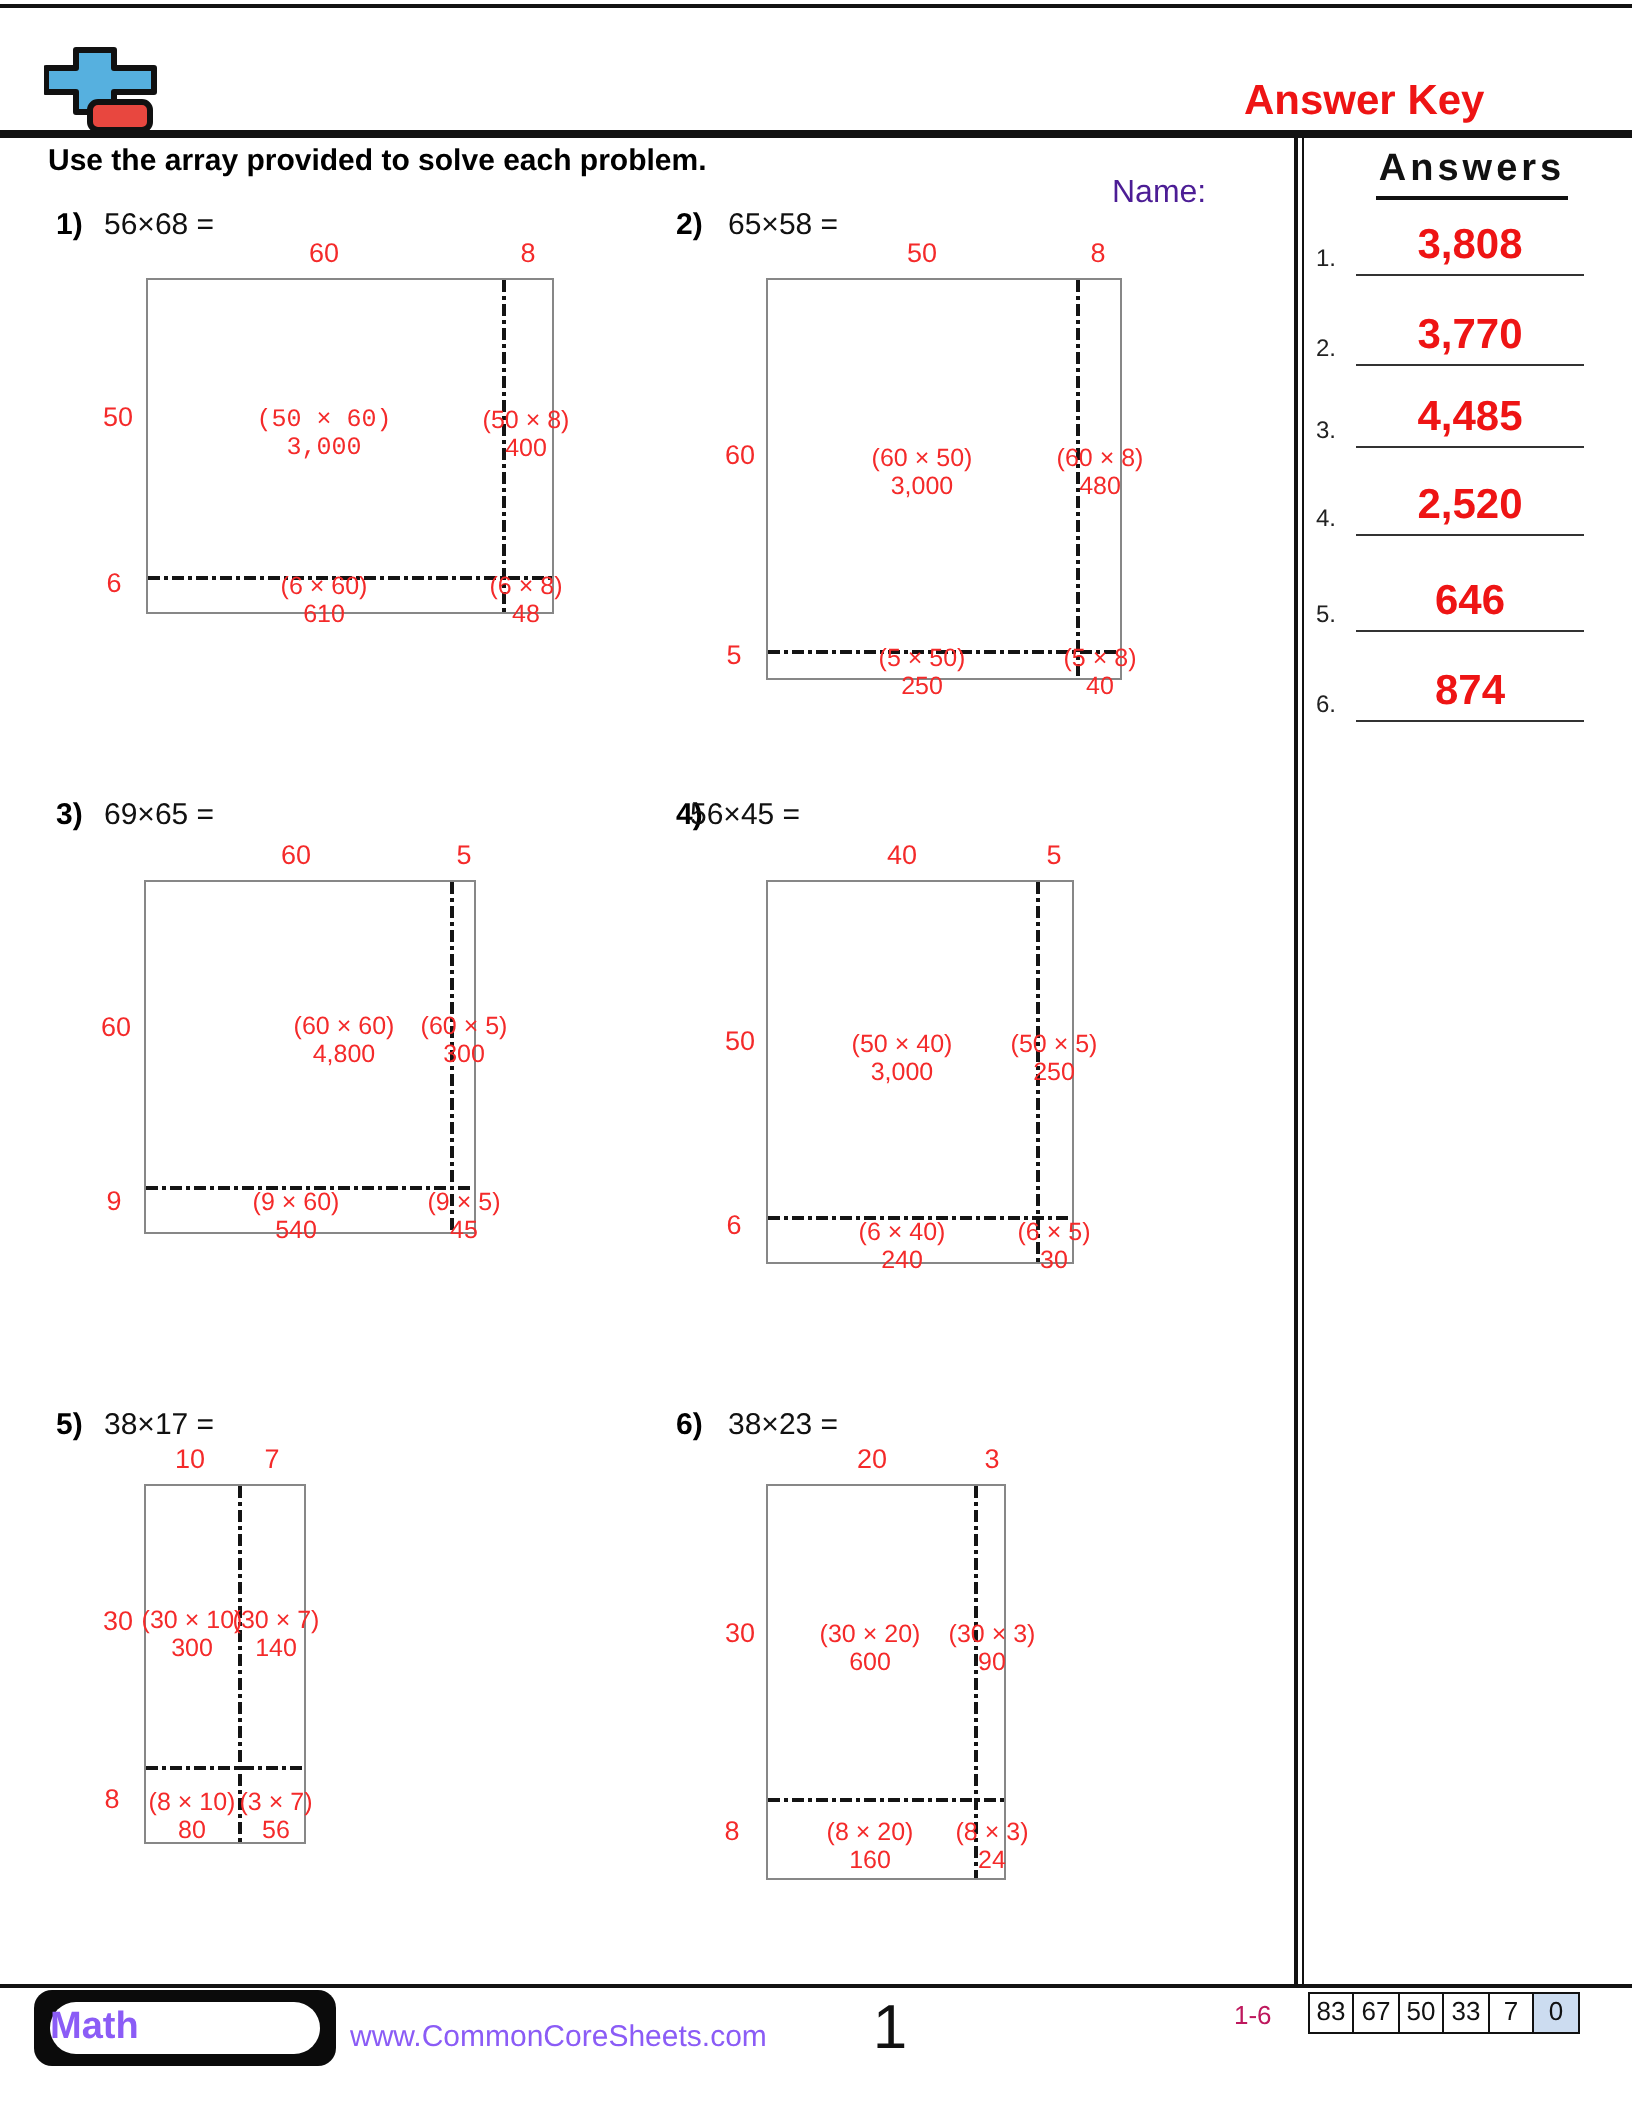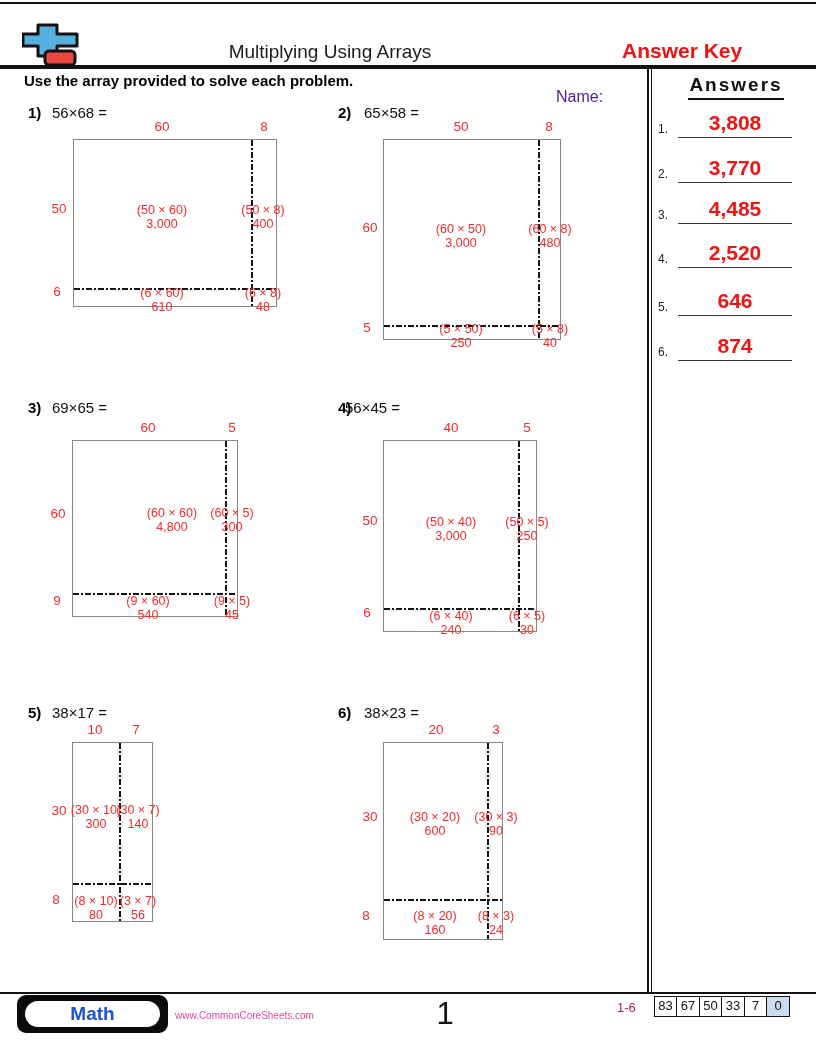--- a/index.html
+++ b/index.html
@@ -25,43 +25,42 @@
   .arr-box{position:absolute;border:1.5px solid #878787;box-sizing:border-box;}
   .vdash{position:absolute;top:0;bottom:0;width:2px;
          background:repeating-linear-gradient(180deg,#141414 0 6px,transparent 6px 8px,#141414 8px 10px,transparent 10px 12px);}
   .hdash{position:absolute;left:0;right:0;height:2px;
          background:repeating-linear-gradient(90deg,#141414 0 6px,transparent 6px 8px,#141414 8px 10px,transparent 10px 12px);}
   .rl{position:absolute;transform:translateX(-50%);color:#f42a2a;font-size:13.5px;white-space:nowrap;}
   .cell{position:absolute;transform:translateX(-50%);text-align:center;color:#f42a2a;
         font-size:12.5px;line-height:13.5px;white-space:nowrap;}
   
   .badge-outer{position:absolute;background:#0b0b0b;border-radius:9px;}
-  .badge-inner{position:absolute;background:#fff;border-radius:13px;text-align:center;
-               font-size:19px;font-weight:bold;color:#1d4ed8;line-height:26px;}
-  .site{font-size:10px;color:#ec4899;}
+  .badge-inner{position:absolute;background:#fff;border-radius:13px;
+               font-size:19px;font-weight:bold;color:#8b5cf6;line-height:26px;}
+  .site{font-size:15px;color:#8b5cf6;}
   .pageno{font-size:31px;color:#111;text-align:center;}
   .range{font-size:13px;color:#be185d;}
   .scorebox{box-sizing:border-box;width:24px;height:21px;border:1.5px solid #111;
             font-size:13px;line-height:18px;text-align:center;color:#111;background:#fff;margin-left:-1.5px;}
   .scorebox.last{background:#ccdcf0;}
   .scores{position:absolute;display:flex;}
 </style>
 </head>
 <body>
 
 <div id="page">
 
   <div class="hr" style="left:0;top:2px;width:816px;height:2px;"></div>
 
   <svg class="abs" style="left:22px;top:23px;" width="58" height="46" viewBox="0 0 58 46">
     <path d="M16,2 h19 v9 h20 v12 h-20 v10 h-19 v-10 h-15 v-12 h15 z" fill="#56b0df" stroke="#111" stroke-width="3" stroke-linejoin="round"></path>
     <rect x="23" y="28" width="30" height="14" rx="4" fill="#e8473f" stroke="#111" stroke-width="3"></rect>
   </svg>
 
-  <div class="abs title" style="left:180px;top:41px;width:300px;">Multiplying Using Arrays</div>
   <div class="abs name-label" style="left:556px;top:44px;">Name:</div>
   <div class="abs answer-key" style="left:622px;top:39px;">Answer Key</div>
   <div class="hr" style="left:0;top:65px;width:816px;height:3.5px;"></div>
   <div class="abs instruction" style="left:24px;top:72px;">Use the array provided to solve each problem.</div>
 
   <div class="ans-sep" style="left:647px;top:69px;height:923px;"></div>
   <div class="abs ans-title" style="left:688px;top:74px;width:96px;">Answers</div>
 
   <div class="abs ans-num" style="left:658px;top:122px;">1.</div>
   <div class="abs ans-val" style="left:678px;top:111px;width:114px;">3,808</div>
@@ -90,21 +89,21 @@
   <div class="abs pnum" style="left:28px;top:104px;">1)</div>
   <div class="abs pexpr" style="left:52px;top:104px;">56×68 =</div>
   <div class="arr-box" style="left:73px;top:139px;width:204px;height:168px;">
     <div class="vdash" style="left:177px;"></div>
     <div class="hdash" style="top:148px;"></div>
   </div>
   <div class="rl" style="left:162px;top:119px;">60</div>
   <div class="rl" style="left:264px;top:119px;">8</div>
   <div class="rl" style="left:59px;top:201px;">50</div>
   <div class="rl" style="left:57px;top:284px;">6</div>
-  <div class="cell" style="left:162px;top:204px;">
+  <div class="cell" style="left:162px;top:204px;font-family:Liberation Mono, monospace;">
     <div>(50 × 60)</div>
       <div>3,000</div>
   </div>
   <div class="cell" style="left:263px;top:204px;">
     <div>(50 × 8)</div>
       <div>400</div>
   </div>
   <div class="cell" style="left:162px;top:287px;">
     <div>(6 × 60)</div>
       <div>610</div>

